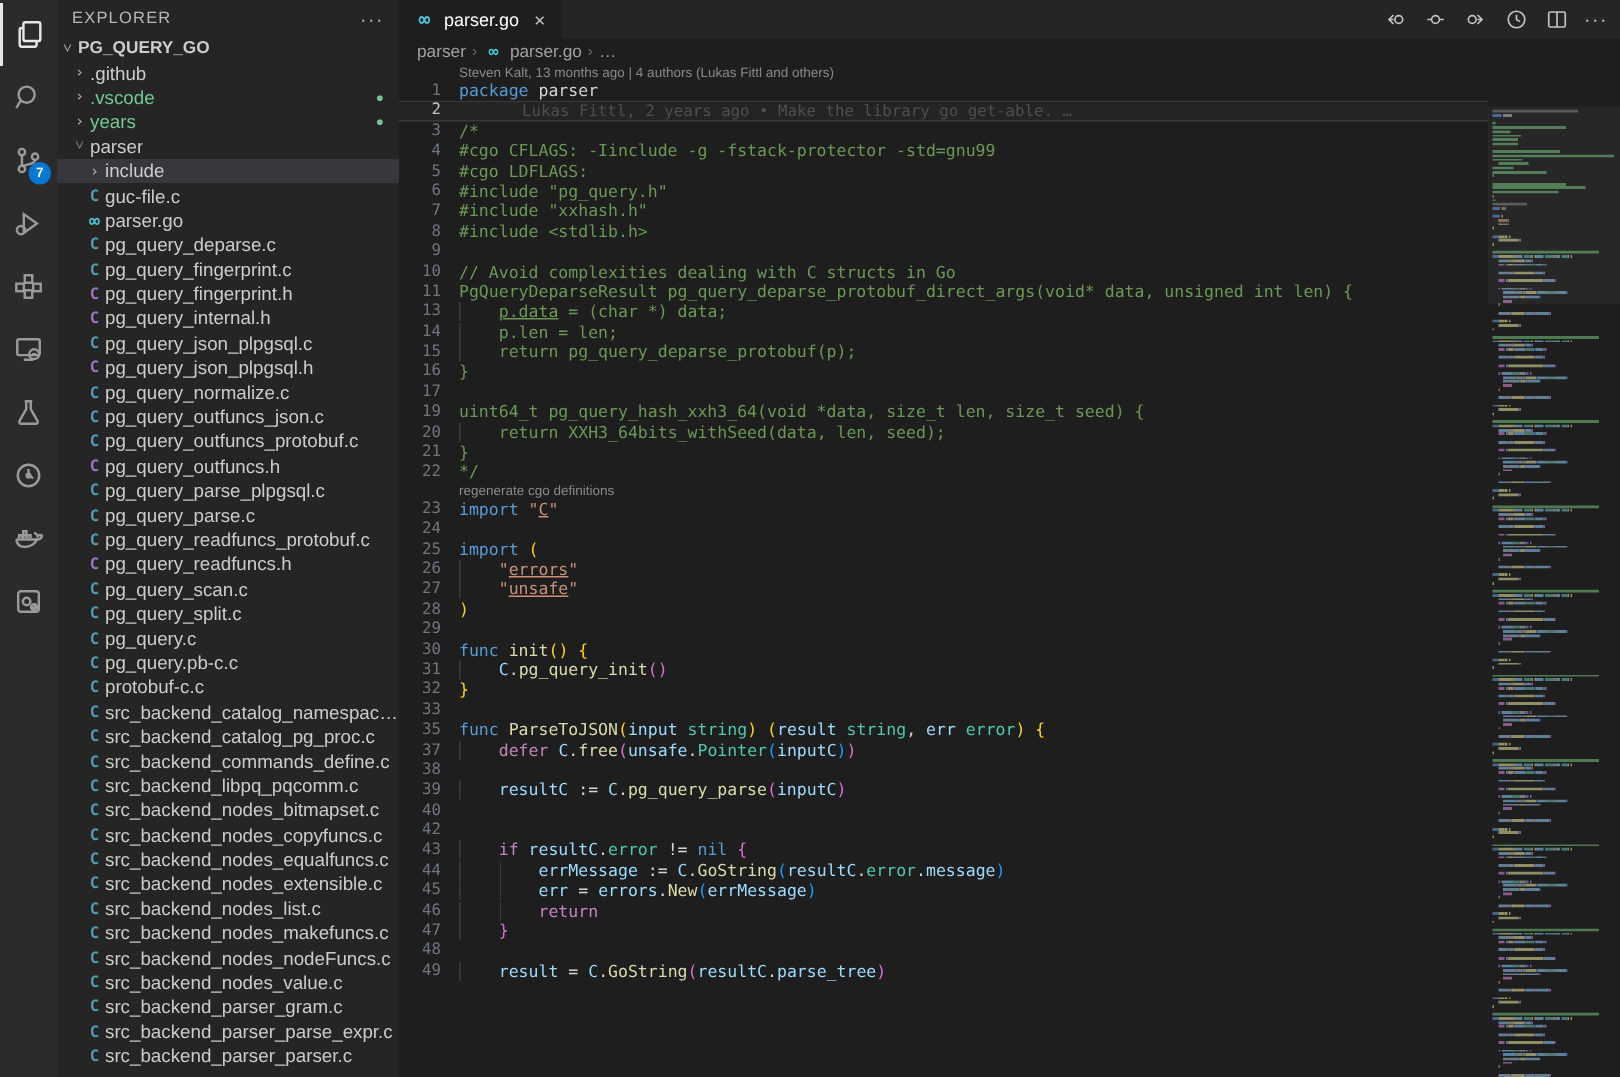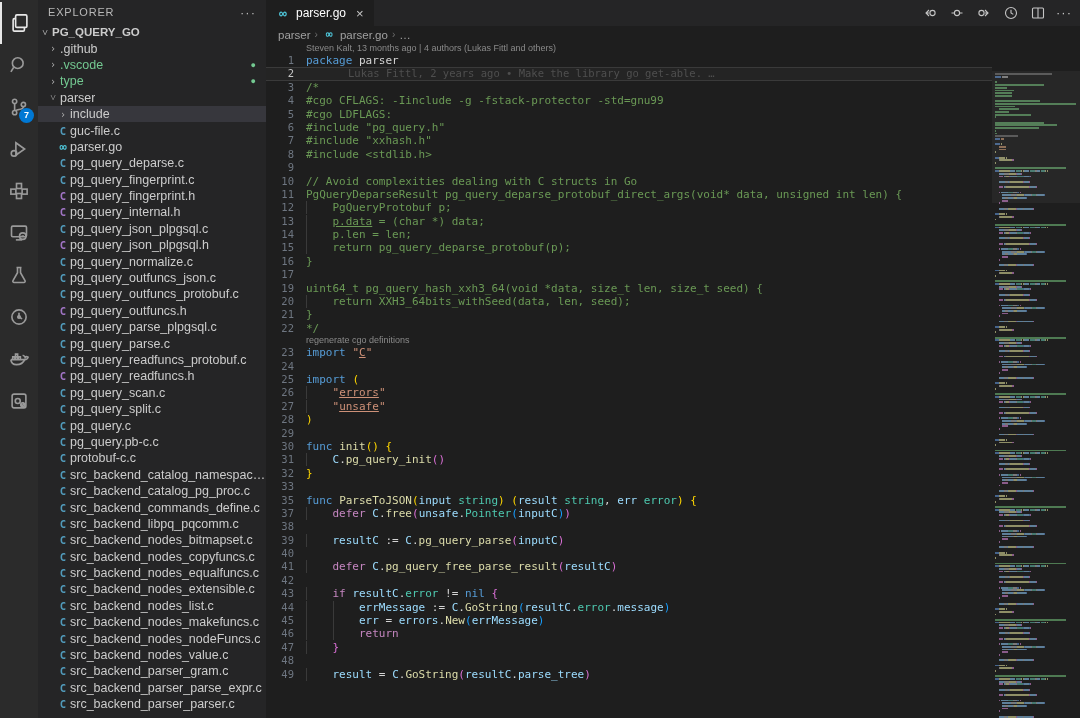--- a/index.html
+++ b/index.html
@@ -175,21 +175,21 @@
           <span class="chev">›</span>
           <span class="tree-label">.github</span>
         </div>
         <div class="tree-row " style="padding-left: 8px;">
           <span class="chev">›</span>
           <span class="tree-label green">.vscode</span>
           <span class="git-dot">●</span>
         </div>
         <div class="tree-row " style="padding-left: 8px;">
           <span class="chev">›</span>
-          <span class="tree-label green">type</span>
+          <span class="tree-label green">years</span>
           <span class="git-dot">●</span>
         </div>
         <div class="tree-row " style="padding-left: 8px;">
           <span class="chev">˅</span>
           <span class="tree-label">parser</span>
         </div>
         <div class="tree-row selected" style="padding-left: 18px;">
           <span class="chev">›</span>
           <span class="tree-label">include</span>
         </div>
@@ -400,21 +400,20 @@
           <div class="code-row current"><div class="ln">2</div><div class="lc"><span class="blame-inline">Lukas Fittl, 2 years ago • Make the library go get-able. …</span></div></div>
           <div class="code-row"><div class="ln">3</div><div class="lc"><span class="tok com">/*</span></div></div>
           <div class="code-row"><div class="ln">4</div><div class="lc"><span class="tok com">#cgo CFLAGS: -Iinclude -g -fstack-protector -std=gnu99</span></div></div>
           <div class="code-row"><div class="ln">5</div><div class="lc"><span class="tok com">#cgo LDFLAGS:</span></div></div>
           <div class="code-row"><div class="ln">6</div><div class="lc"><span class="tok com">#include "pg_query.h"</span></div></div>
           <div class="code-row"><div class="ln">7</div><div class="lc"><span class="tok com">#include "xxhash.h"</span></div></div>
           <div class="code-row"><div class="ln">8</div><div class="lc"><span class="tok com">#include &lt;stdlib.h&gt;</span></div></div>
           <div class="code-row"><div class="ln">9</div><div class="lc"></div></div>
           <div class="code-row"><div class="ln">10</div><div class="lc"><span class="tok com">// Avoid complexities dealing with C structs in Go</span></div></div>
           <div class="code-row"><div class="ln">11</div><div class="lc"><span class="tok com">PgQueryDeparseResult pg_query_deparse_protobuf_direct_args(void* data, unsigned int len) {</span></div></div>
-          <div class="code-row"><div class="ln">12</div><div class="lc"><span class="ind">    </span><span class="tok com">PgQueryProtobuf p;</span></div></div>
           <div class="code-row"><div class="ln">13</div><div class="lc"><span class="ind">    </span><span class="tok com lnk">p.data</span><span class="tok com"> = (char *) data;</span></div></div>
           <div class="code-row"><div class="ln">14</div><div class="lc"><span class="ind">    </span><span class="tok com">p.len = len;</span></div></div>
           <div class="code-row"><div class="ln">15</div><div class="lc"><span class="ind">    </span><span class="tok com">return pg_query_deparse_protobuf(p);</span></div></div>
           <div class="code-row"><div class="ln">16</div><div class="lc"><span class="tok com">}</span></div></div>
           <div class="code-row"><div class="ln">17</div><div class="lc"></div></div>
           <div class="code-row"><div class="ln">19</div><div class="lc"><span class="tok com">uint64_t pg_query_hash_xxh3_64(void *data, size_t len, size_t seed) {</span></div></div>
           <div class="code-row"><div class="ln">20</div><div class="lc"><span class="ind">    </span><span class="tok com">return XXH3_64bits_withSeed(data, len, seed);</span></div></div>
           <div class="code-row"><div class="ln">21</div><div class="lc"><span class="tok com">}</span></div></div>
           <div class="code-row"><div class="ln">22</div><div class="lc"><span class="tok com">*/</span></div></div>
           <div class="codelens">regenerate cgo definitions</div>
@@ -427,21 +426,20 @@
           <div class="code-row"><div class="ln">29</div><div class="lc"></div></div>
           <div class="code-row"><div class="ln">30</div><div class="lc"><span class="tok kw">func</span><span class="tok pln"> </span><span class="tok fn">init</span><span class="tok b1">(</span><span class="tok b1">)</span><span class="tok pln"> </span><span class="tok b1">{</span></div></div>
           <div class="code-row"><div class="ln">31</div><div class="lc"><span class="ind">    </span><span class="tok vr">C</span><span class="tok pln">.</span><span class="tok fn">pg_query_init</span><span class="tok b2">(</span><span class="tok b2">)</span></div></div>
           <div class="code-row"><div class="ln">32</div><div class="lc"><span class="tok b1">}</span></div></div>
           <div class="code-row"><div class="ln">33</div><div class="lc"></div></div>
           <div class="code-row"><div class="ln">35</div><div class="lc"><span class="tok kw">func</span><span class="tok pln"> </span><span class="tok fn">ParseToJSON</span><span class="tok b1">(</span><span class="tok vr">input</span><span class="tok pln"> </span><span class="tok typ">string</span><span class="tok b1">)</span><span class="tok pln"> </span><span class="tok b1">(</span><span class="tok vr">result</span><span class="tok pln"> </span><span class="tok typ">string</span><span class="tok pln">, </span><span class="tok vr">err</span><span class="tok pln"> </span><span class="tok typ">error</span><span class="tok b1">)</span><span class="tok pln"> </span><span class="tok b1">{</span></div></div>
           <div class="code-row"><div class="ln">37</div><div class="lc"><span class="ind">    </span><span class="tok ctl">defer</span><span class="tok pln"> </span><span class="tok vr">C</span><span class="tok pln">.</span><span class="tok fn">free</span><span class="tok b2">(</span><span class="tok vr">unsafe</span><span class="tok pln">.</span><span class="tok typ">Pointer</span><span class="tok b3">(</span><span class="tok vr">inputC</span><span class="tok b3">)</span><span class="tok b2">)</span></div></div>
           <div class="code-row"><div class="ln">38</div><div class="lc"></div></div>
           <div class="code-row"><div class="ln">39</div><div class="lc"><span class="ind">    </span><span class="tok vr">resultC</span><span class="tok pln"> := </span><span class="tok vr">C</span><span class="tok pln">.</span><span class="tok fn">pg_query_parse</span><span class="tok b2">(</span><span class="tok vr">inputC</span><span class="tok b2">)</span></div></div>
           <div class="code-row"><div class="ln">40</div><div class="lc"></div></div>
-          <div class="code-row"><div class="ln">41</div><div class="lc"><span class="ind">    </span><span class="tok ctl">defer</span><span class="tok pln"> </span><span class="tok vr">C</span><span class="tok pln">.</span><span class="tok fn">pg_query_free_parse_result</span><span class="tok b2">(</span><span class="tok vr">resultC</span><span class="tok b2">)</span></div></div>
           <div class="code-row"><div class="ln">42</div><div class="lc"></div></div>
           <div class="code-row"><div class="ln">43</div><div class="lc"><span class="ind">    </span><span class="tok ctl">if</span><span class="tok pln"> </span><span class="tok vr">resultC</span><span class="tok pln">.</span><span class="tok typ">error</span><span class="tok pln"> != </span><span class="tok kw">nil</span><span class="tok pln"> </span><span class="tok b2">{</span></div></div>
           <div class="code-row"><div class="ln">44</div><div class="lc"><span class="ind">    </span><span class="ind">    </span><span class="tok vr">errMessage</span><span class="tok pln"> := </span><span class="tok vr">C</span><span class="tok pln">.</span><span class="tok fn">GoString</span><span class="tok b3">(</span><span class="tok vr">resultC</span><span class="tok pln">.</span><span class="tok typ">error</span><span class="tok pln">.</span><span class="tok vr">message</span><span class="tok b3">)</span></div></div>
           <div class="code-row"><div class="ln">45</div><div class="lc"><span class="ind">    </span><span class="ind">    </span><span class="tok vr">err</span><span class="tok pln"> = </span><span class="tok vr">errors</span><span class="tok pln">.</span><span class="tok fn">New</span><span class="tok b3">(</span><span class="tok vr">errMessage</span><span class="tok b3">)</span></div></div>
           <div class="code-row"><div class="ln">46</div><div class="lc"><span class="ind">    </span><span class="ind">    </span><span class="tok ctl">return</span></div></div>
           <div class="code-row"><div class="ln">47</div><div class="lc"><span class="ind">    </span><span class="tok b2">}</span></div></div>
           <div class="code-row"><div class="ln">48</div><div class="lc"></div></div>
           <div class="code-row"><div class="ln">49</div><div class="lc"><span class="ind">    </span><span class="tok vr">result</span><span class="tok pln"> = </span><span class="tok vr">C</span><span class="tok pln">.</span><span class="tok fn">GoString</span><span class="tok b2">(</span><span class="tok vr">resultC</span><span class="tok pln">.</span><span class="tok vr">parse_tree</span><span class="tok b2">)</span></div></div>
         </div>
       <div class="minimap" id="minimap">

